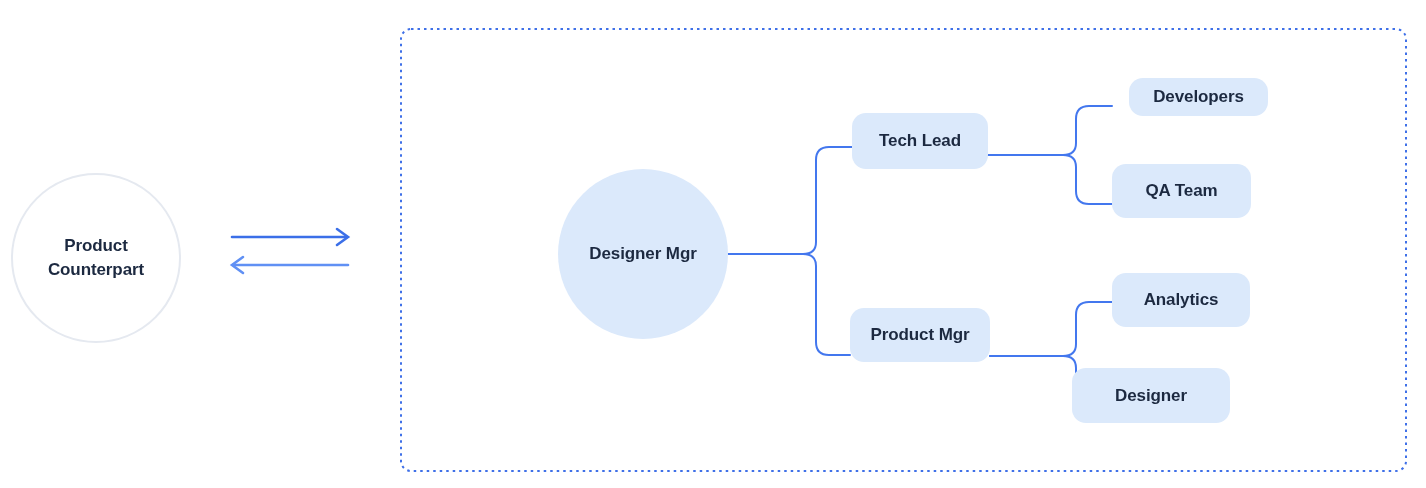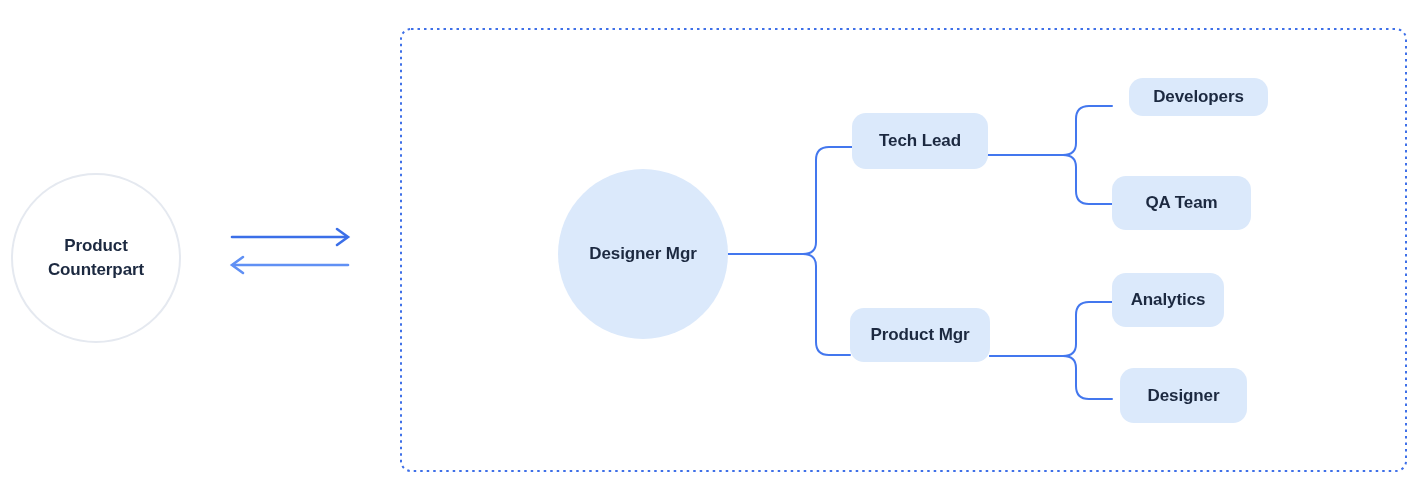--- a/index.html
+++ b/index.html
@@ -46,23 +46,23 @@
   .node .label {
     line-height: 1.4;
     max-width: 126px;
   }
   
   .client-circle   { left: 11px;   top: 173px; width: 170px; height: 170px; }
   .account-circle  { left: 558px;  top: 169px; width: 170px; height: 170px; }
   .tech-lead       { left: 852px;  top: 113px; width: 136px; height: 56px; }
   .product-mgr     { left: 850px;  top: 308px; width: 140px; height: 54px; }
   .developers      { left: 1112px; top: 78px;  width: 139px; height: 38px; margin-left: 17px; }
-  .qa-team         { left: 1112px; top: 176px; width: 139px; height: 54px; }
-  .analytics       { left: 1112px; top: 273px; width: 112px; height: 54px; }
-  .designer        { left: 1120px; top: 368px; width: 127px; height: 55px; align-items: center; }
+  .qa-team         { left: 1112px; top: 164px; width: 139px; height: 54px; }
+  .analytics       { left: 1112px; top: 273px; width: 138px; height: 54px; }
+  .designer        { left: 1072px; top: 368px; width: 158px; height: 55px; align-items: center; }
 </style>
 </head>
 <body>
 
 <div class="canvas">
 
   <svg class="overlay" viewBox="0 0 1426 488">
 
     <rect x="401" y="29" width="1005" height="442" rx="10" fill="none" stroke="#3f70e8" stroke-width="2" stroke-dasharray="2.5 4"></rect>
 

